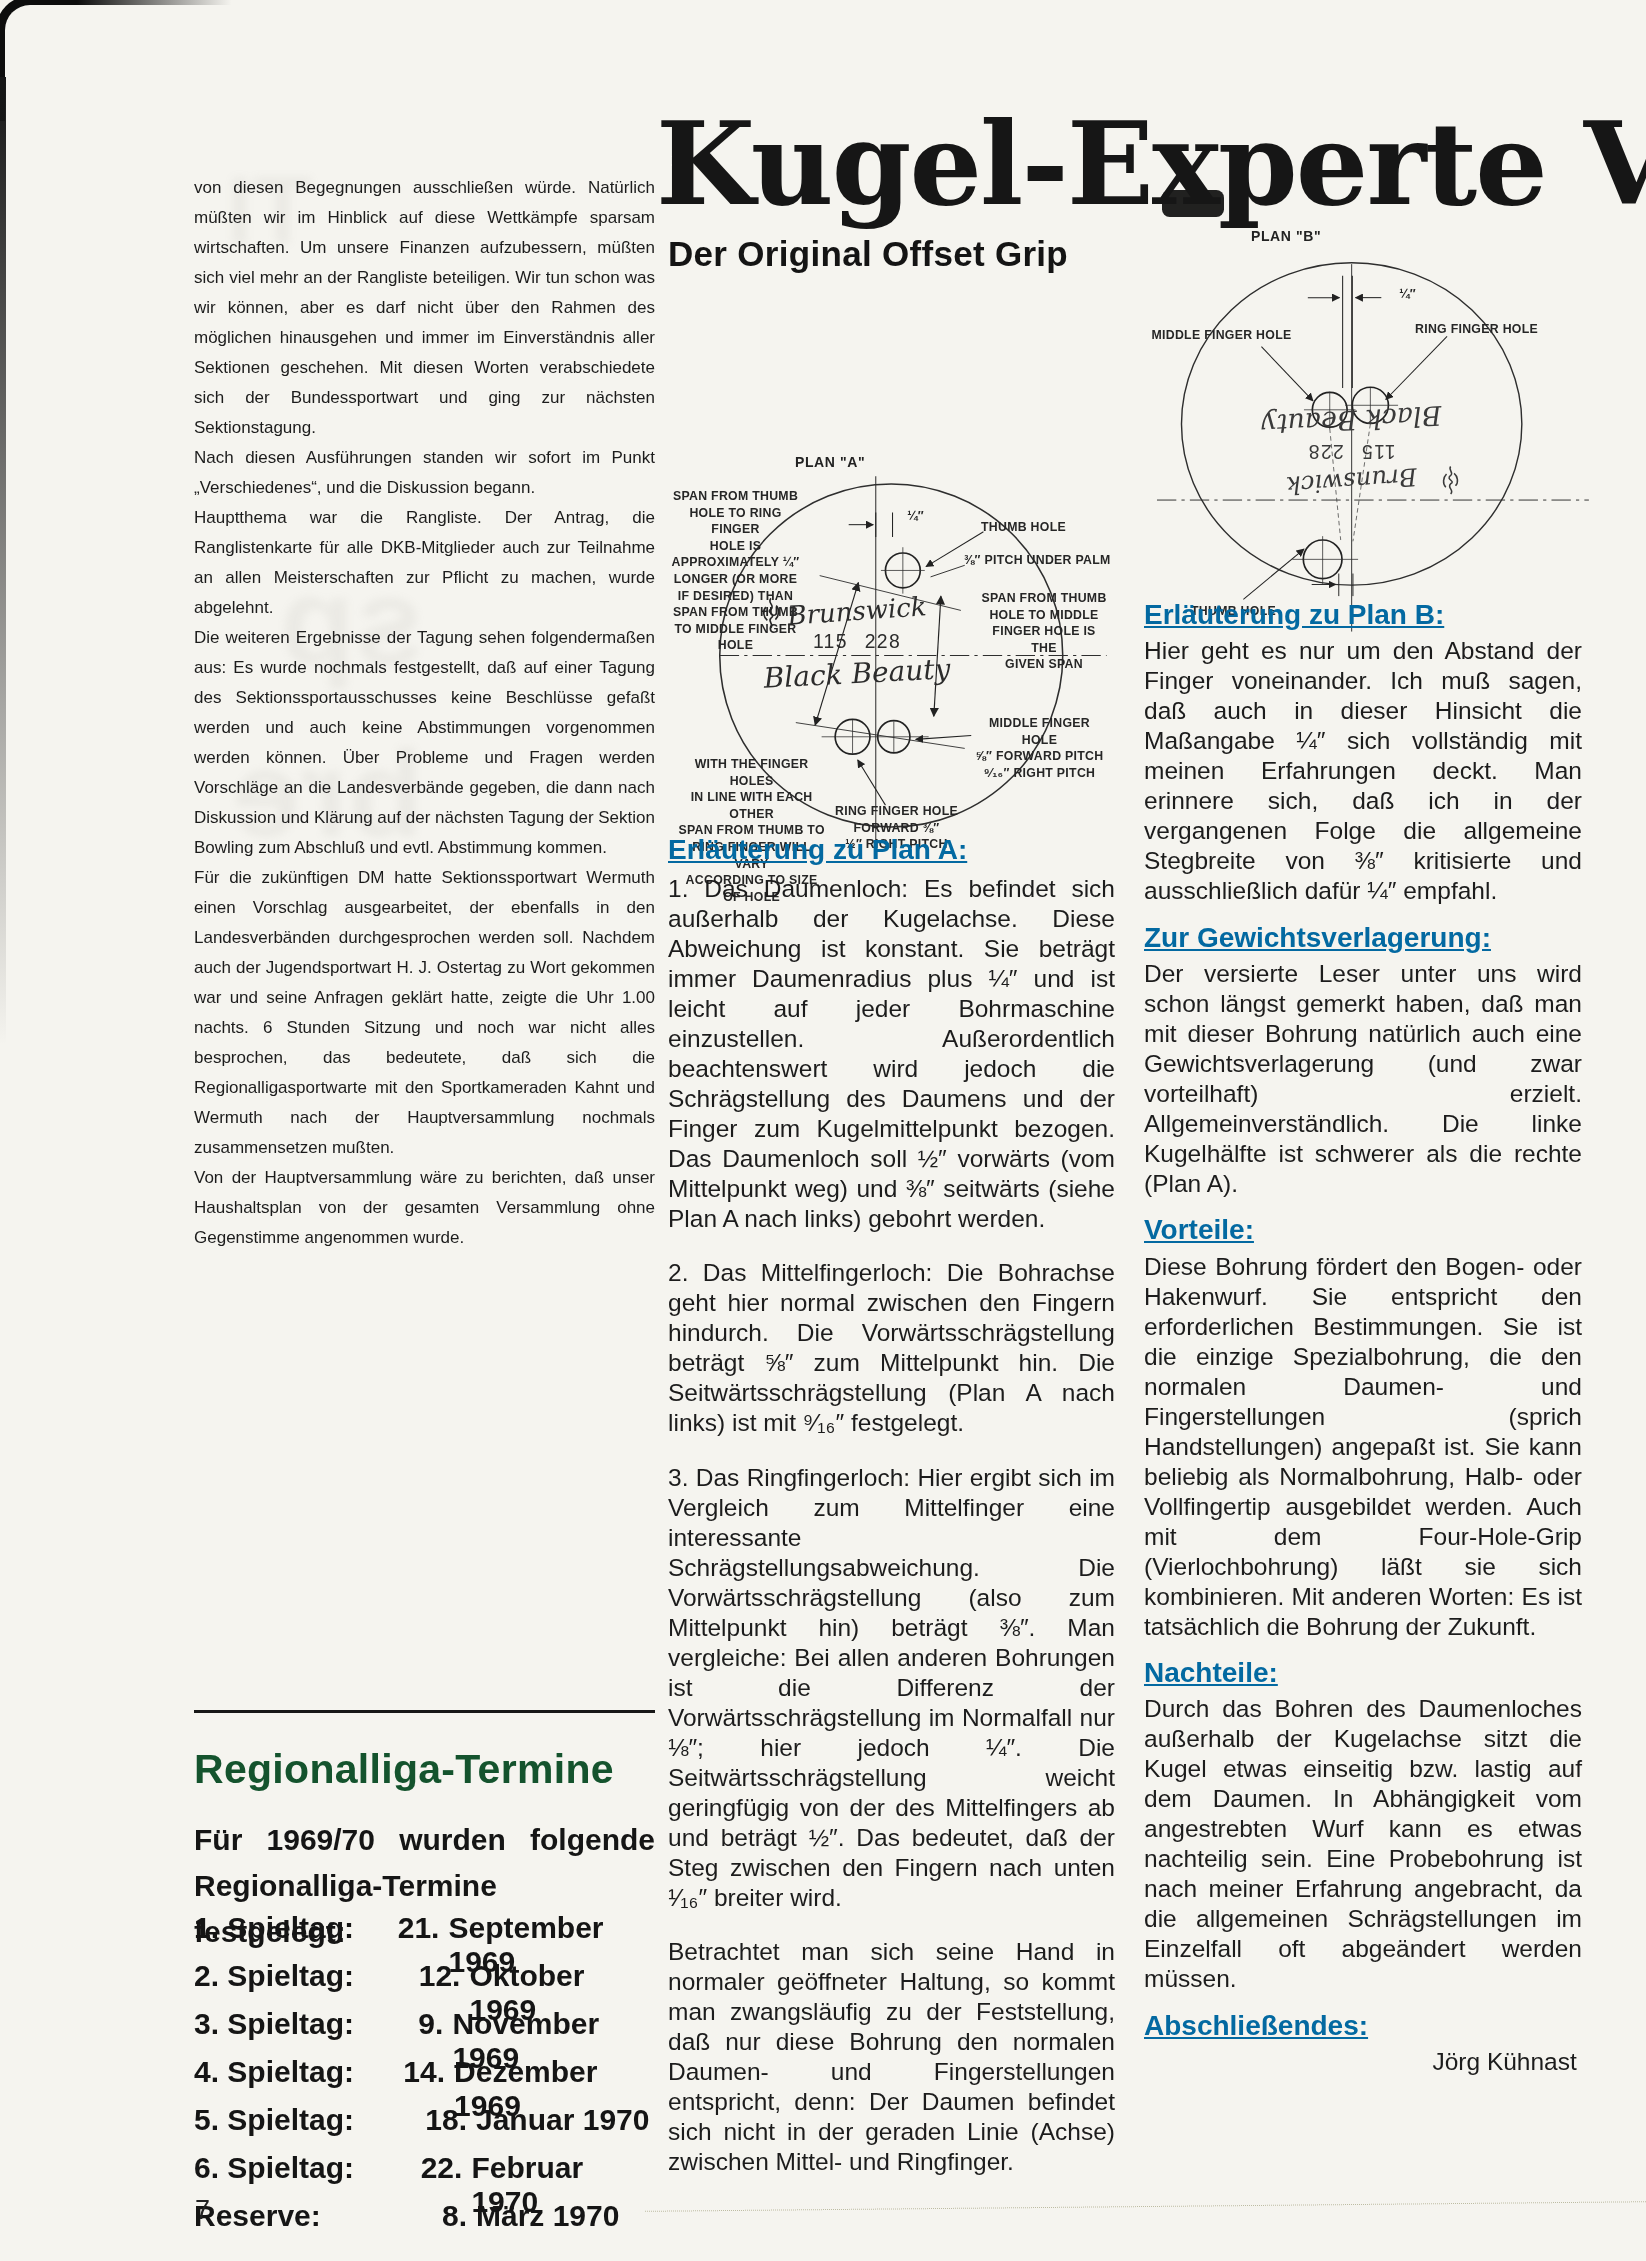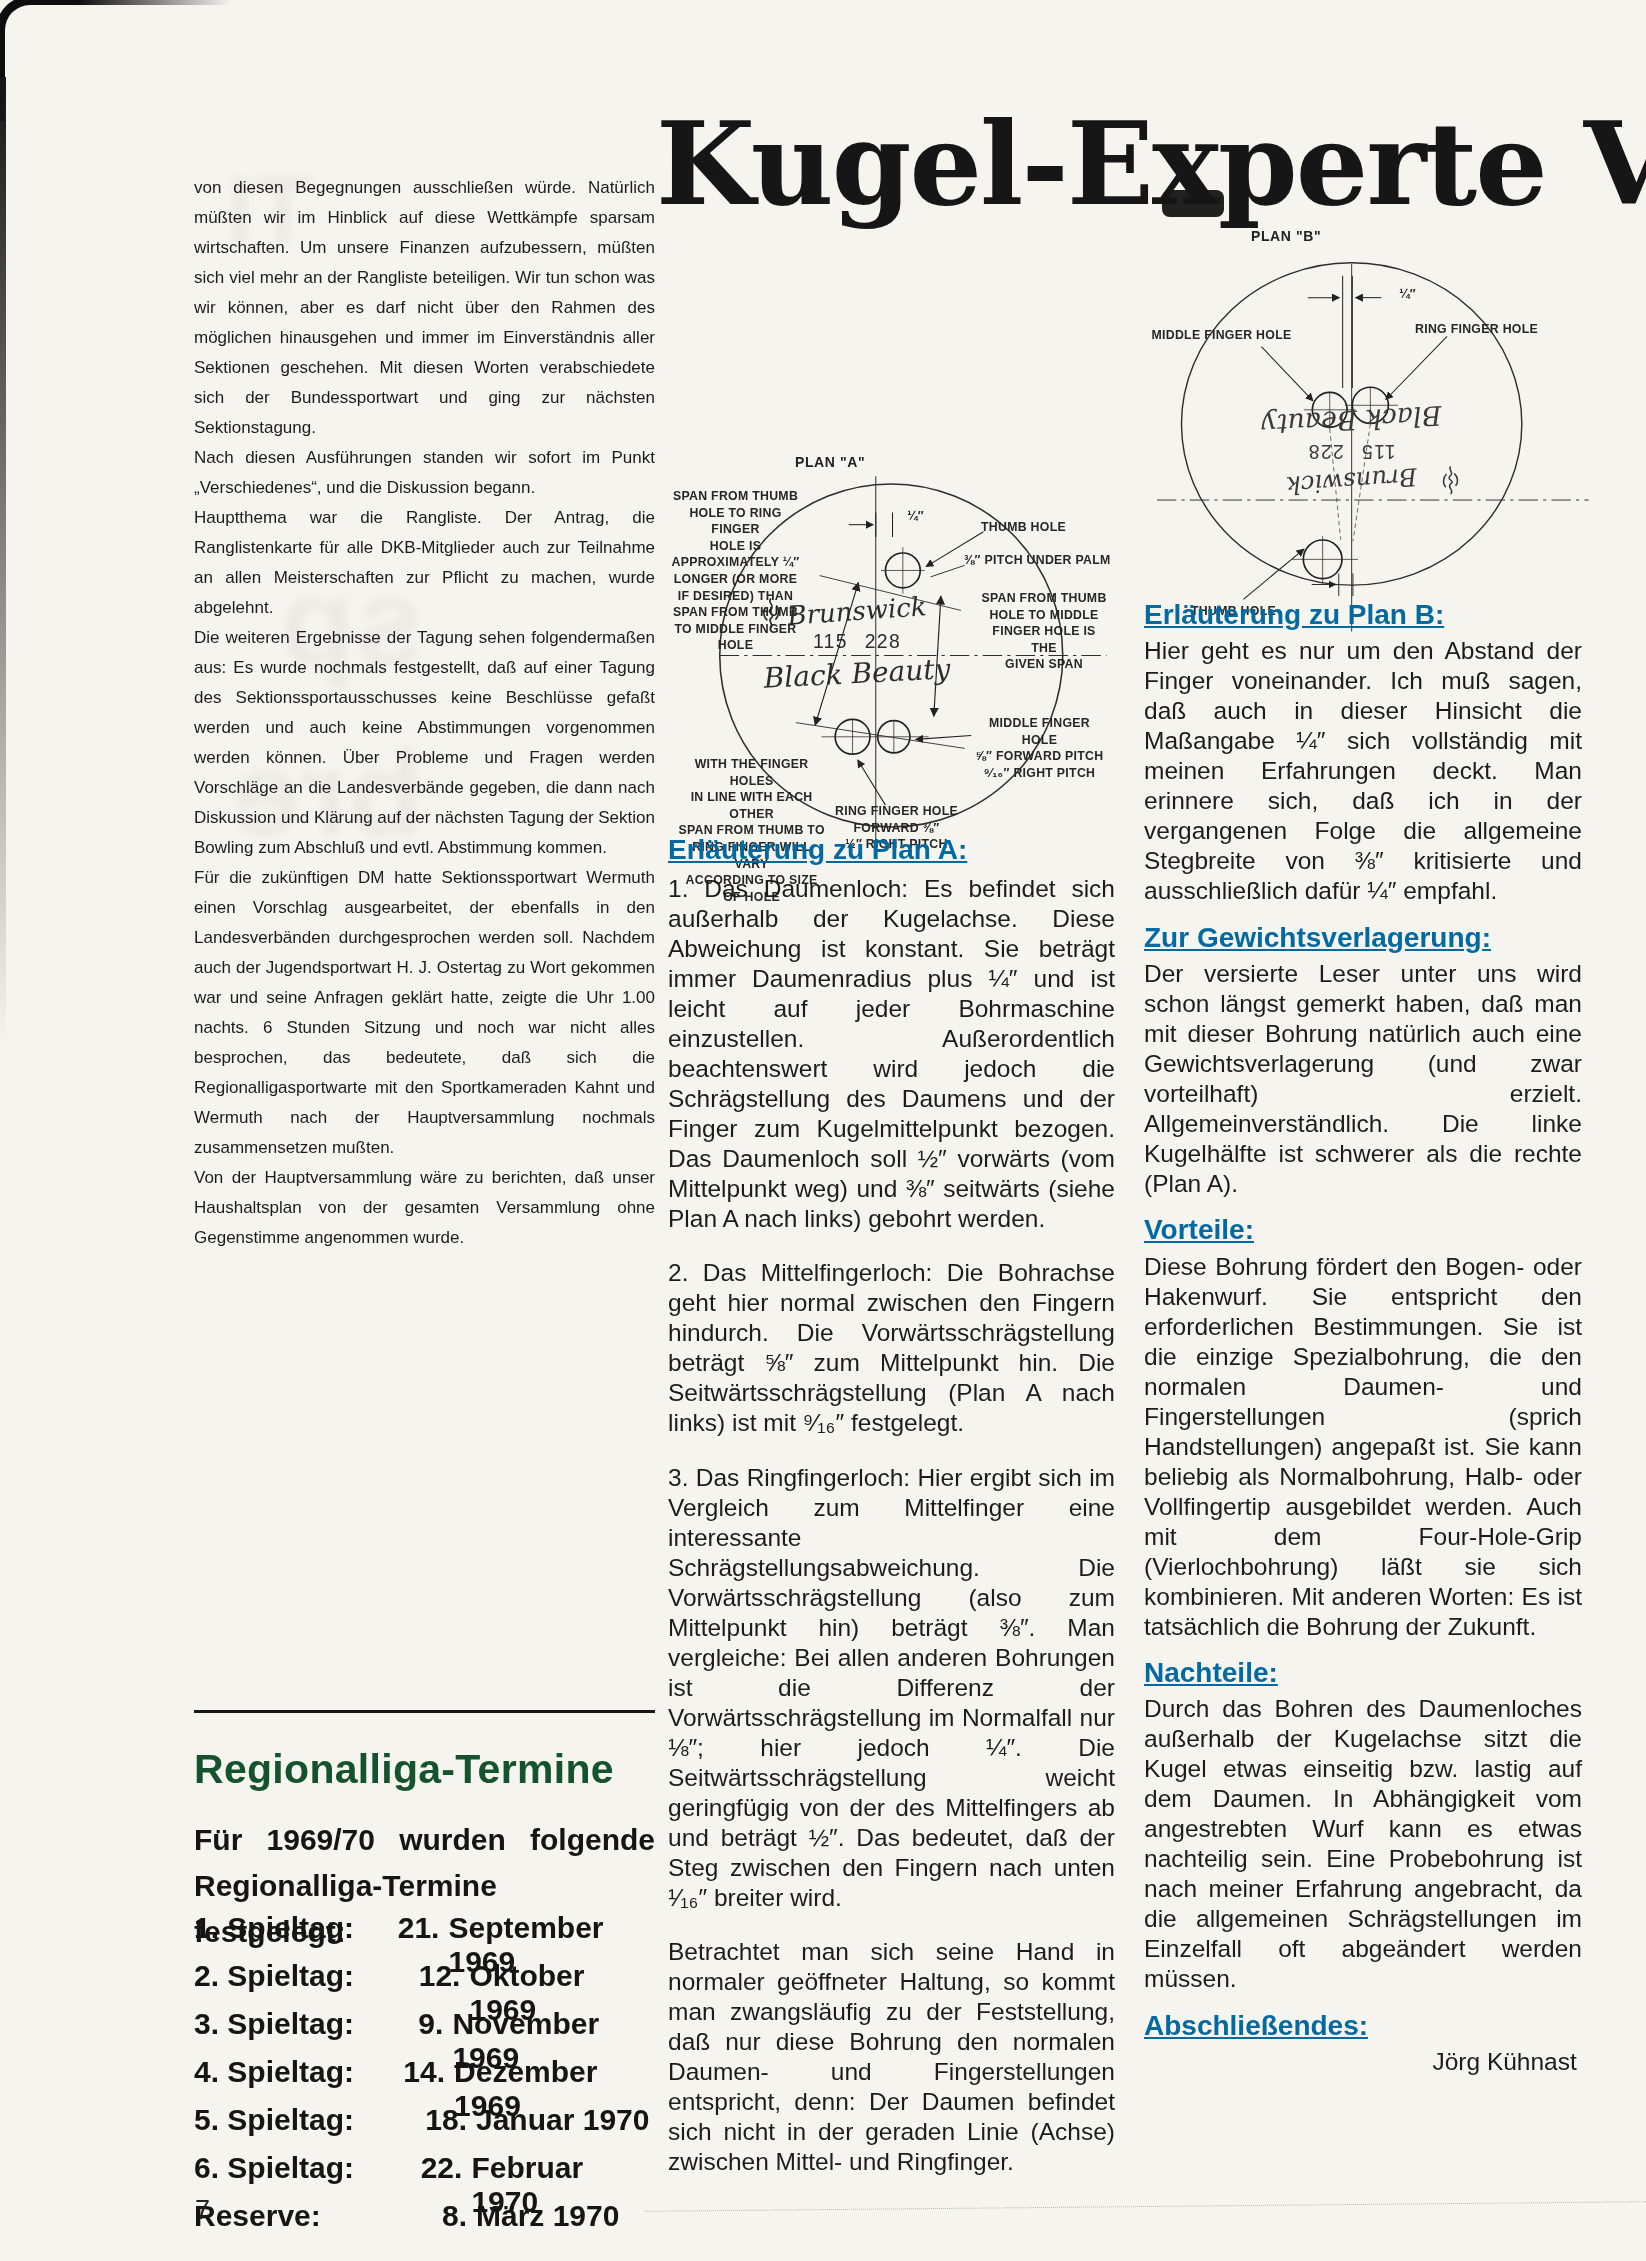--- a/index.html
+++ b/index.html
@@ -79,20 +79,21 @@
 
   <div class="corner-tl"></div>
   <div class="corner-fade"></div>
   <div class="edge-left"></div>
   <div class="blob-right"></div>
   <div class="ghost g1">TI</div>
   <div class="ghost g2">sp<br>bre</div>
   <div class="bottom-speckle"></div>
 
   <div class="masthead">Kugel-Experte V</div>
+  <div class="subtitle">Der Original Offset Grip</div>
 
   <div class="textcol col-left">
     <p>von diesen Begegnungen ausschließen würde. Natürlich müßten wir im Hinblick auf diese Wettkämpfe sparsam wirtschaften. Um unsere Finanzen aufzubessern, müßten sich viel mehr an der Rangliste beteiligen. Wir tun schon was wir können, aber es darf nicht über den Rahmen des möglichen hinausgehen und immer im Einverständnis aller Sektionen geschehen. Mit diesen Worten verabschiedete sich der Bundessportwart und ging zur nächsten Sektionstagung.</p>
     <p>Nach diesen Ausführungen standen wir sofort im Punkt „Verschiedenes“, und die Diskussion begann.</p>
     <p>Hauptthema war die Rangliste. Der Antrag, die Ranglistenkarte für alle DKB-Mitglieder auch zur Teilnahme an allen Meisterschaften zur Pflicht zu machen, wurde abgelehnt.</p>
     <p>Die weiteren Ergebnisse der Tagung sehen folgendermaßen aus: Es wurde nochmals festgestellt, daß auf einer Tagung des Sektionssportausschusses keine Beschlüsse gefaßt werden und auch keine Abstimmungen vorgenommen werden können. Über Probleme und Fragen werden Vorschläge an die Landesverbände gegeben, die dann nach Diskussion und Klärung auf der nächsten Tagung der Sektion Bowling zum Abschluß und evtl. Abstimmung kommen.</p>
     <p>Für die zukünftigen DM hatte Sektionssportwart Wermuth einen Vorschlag ausgearbeitet, der ebenfalls in den Landesverbänden durchgesprochen werden soll. Nachdem auch der Jugendsportwart H. J. Ostertag zu Wort gekommen war und seine Anfragen geklärt hatte, zeigte die Uhr 1.00 nachts. 6 Stunden Sitzung und noch war nicht alles besprochen, das bedeutete, daß sich die Regionalligasportwarte mit den Sportkameraden Kahnt und Wermuth nach der Hauptversammlung nochmals zusammensetzen mußten.</p>
     <p>Von der Hauptversammlung wäre zu berichten, daß unser Haushaltsplan von der gesamten Versammlung ohne Gegenstimme angenommen wurde.</p>
   </div>
 

